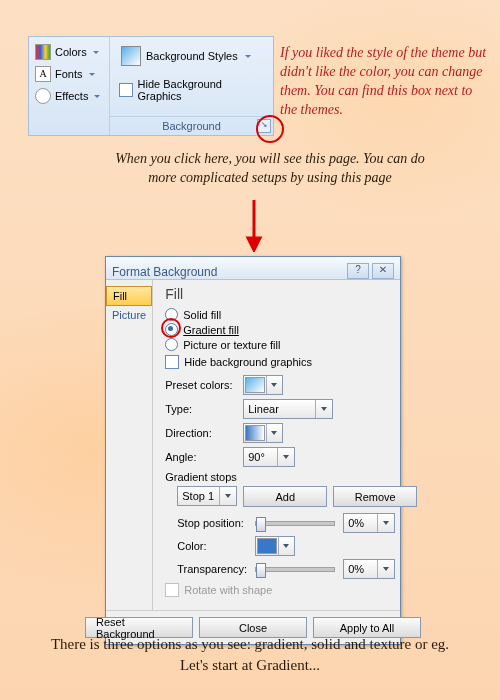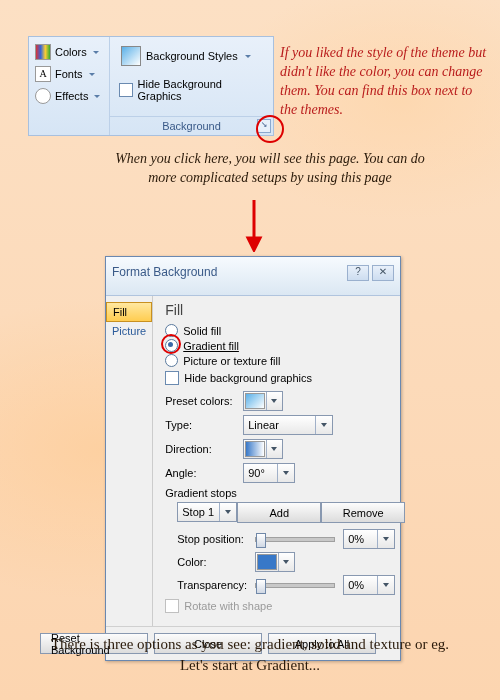--- a/index.html
+++ b/index.html
@@ -20,21 +20,21 @@
 .rib-cap{position:absolute;bottom:0;left:0;right:0;height:18px;text-align:center;color:#3a5a88;font-size:11px;line-height:18px;border-top:1px solid #bcd0e8}
 .launcher{position:absolute;right:2px;bottom:2px;width:12px;height:12px;border:1px solid #8aa8ce;background:#e8f0fa;font-size:8px;text-align:center;line-height:10px;color:#3a5a88}
 .circle1{position:absolute;left:256px;top:115px;width:24px;height:24px;border:2px solid #d00;border-radius:50%}
 .note1{position:absolute;left:280px;top:44px;width:210px;font-family:Georgia,serif;font-style:italic;font-size:14px;color:#b91c1c;line-height:1.35}
 .note2{position:absolute;left:110px;top:150px;width:320px;font-family:Georgia,serif;font-style:italic;font-size:14px;color:#2a1a0a;line-height:1.35;text-align:center}
 .note3{position:absolute;left:50px;top:634px;width:400px;font-family:Georgia,serif;font-size:15px;color:#2a1a0a;line-height:1.4;text-align:center}
 .arrow{position:absolute;left:244px;top:198px}
 .arrow .sh{stroke:#d00;stroke-width:3;fill:#d00}
 
 .dialog{position:absolute;left:105px;top:256px;width:294px;background:#f0f0f0;border:1px solid #6a88b0;box-shadow:1px 1px 3px rgba(0,0,0,.25)}
-.titlebar{height:22px;background:linear-gradient(180deg,#f6fafe,#dbe7f3);border-bottom:1px solid #b0c4de;display:flex;align-items:flex-start;padding:8px 6px;color:#3a5a88;font-size:12px}
+.titlebar{height:22px;background:linear-gradient(180deg,#f6fafe,#dbe7f3);border-bottom:1px solid #b0c4de;display:flex;align-items:flex-end;padding:0 6px;color:#3a5a88;font-size:12px}
 .tb-spacer{flex:1}
 .tb-btn{width:20px;height:14px;margin-left:3px;background:linear-gradient(180deg,#e8f0fa,#cdddf0);border:1px solid #9ab0ce;text-align:center;font-size:10px;line-height:12px;color:#456}
 .dlg-body{display:flex;min-height:330px}
 .tabs{width:50px;padding:6px 0;border-right:1px solid #ccc}
 .tab{padding:3px 6px;color:#2a5a9a;cursor:default}
 .tab.sel{background:linear-gradient(180deg,#ffe8a0,#ffcd50);border:1px solid #c89020;color:#000}
 .panel{flex:1;padding:6px 10px 6px 12px}
 .h{font-size:14px;color:#444;margin-bottom:6px}
 .radio-row{display:flex;align-items:center;gap:5px;margin:2px 0}
 .radio{width:11px;height:11px;border:1px solid #5a7a9e;border-radius:50%;background:#fff;position:relative}
@@ -45,29 +45,29 @@
 .fld label{width:78px}
 .combo{height:18px;border:1px solid #8898b0;background:linear-gradient(180deg,#fff,#e8e8e8);display:flex;align-items:center}
 .combo.sw{width:38px}
 .combo.w{width:88px}
 .combo.sp{width:50px}
 .cb-swatch{width:18px;height:14px;margin:1px;background:linear-gradient(135deg,#5ab0e8,#fff);border:1px solid #999}
 .cb-arr{width:16px;height:100%;border-left:1px solid #a0b0c8;display:flex;align-items:center;justify-content:center;margin-left:auto}
 .cb-arr::after{content:"";border-left:3px solid transparent;border-right:3px solid transparent;border-top:4px solid #456}
 .cb-txt{padding:0 4px;flex:1}
 .sec-label{margin:4px 0 3px;}
-.stop-row{display:flex;margin:3px 0 6px;padding-left:12px}
+.stop-row{display:flex;gap:6px;margin:3px 0 6px;padding-left:12px}
 .btn{height:19px;border:1px solid #8898b0;background:linear-gradient(180deg,#fcfcfc,#dcdcdc);padding:0 10px;display:flex;align-items:center;justify-content:center;font-size:11px}
 .btn.w{width:62px}
 .slider-row{display:flex;align-items:center;margin:3px 0;padding-left:12px}
 .slider-row label{width:78px}
 .track{width:78px;height:3px;background:#c8c8c8;border:1px solid #a0a0a0;position:relative;margin-right:8px}
 .thumb{position:absolute;left:0;top:-5px;width:8px;height:13px;background:linear-gradient(180deg,#fff,#d0d8e4);border:1px solid #7088a8}
 .dim{color:#9a9a9a}
-.dlg-foot{display:flex;gap:6px;padding:6px 24px;border-top:1px solid #d0d0d0;justify-content:flex-end}
+.dlg-foot{display:flex;gap:6px;padding:6px 24px;border-top:1px solid #d0d0d0;justify-content:center}
 .dlg-foot .btn{flex:0 0 auto;width:86px}
 </style>
 </head>
 <body>
 
 <div class="ribbon">
   <div class="rib-col1">
     <div class="rib-item">
       <span class="rib-ico" style="background:linear-gradient(90deg,#d33,#36d,#fc3,#3a3)"></span>
       <span>Colors</span>

